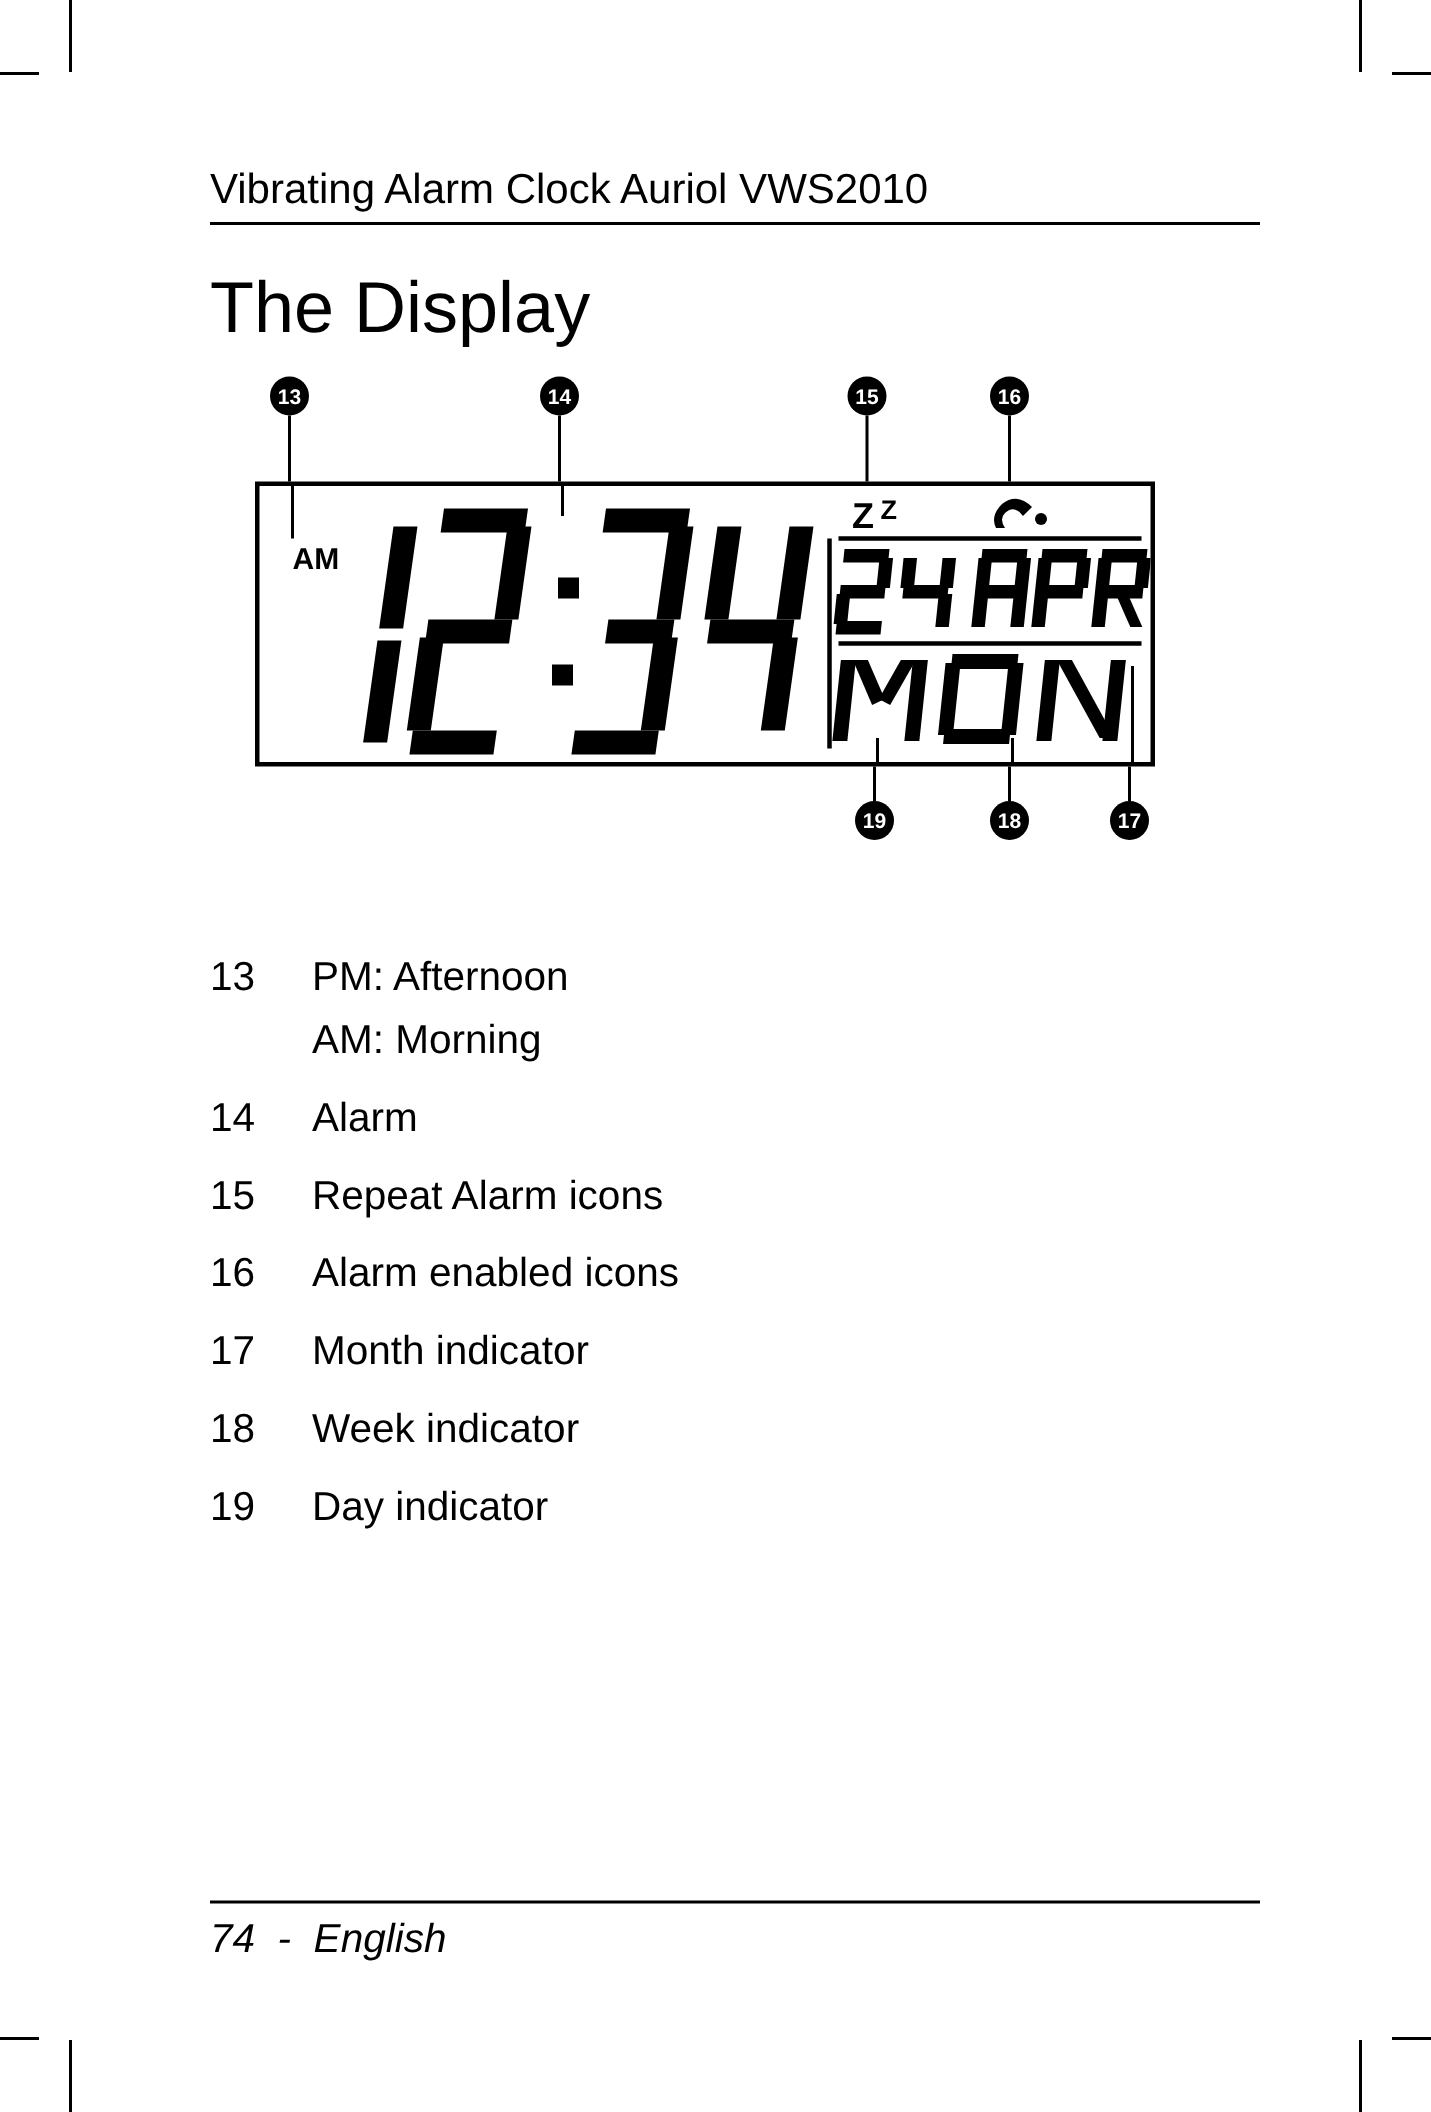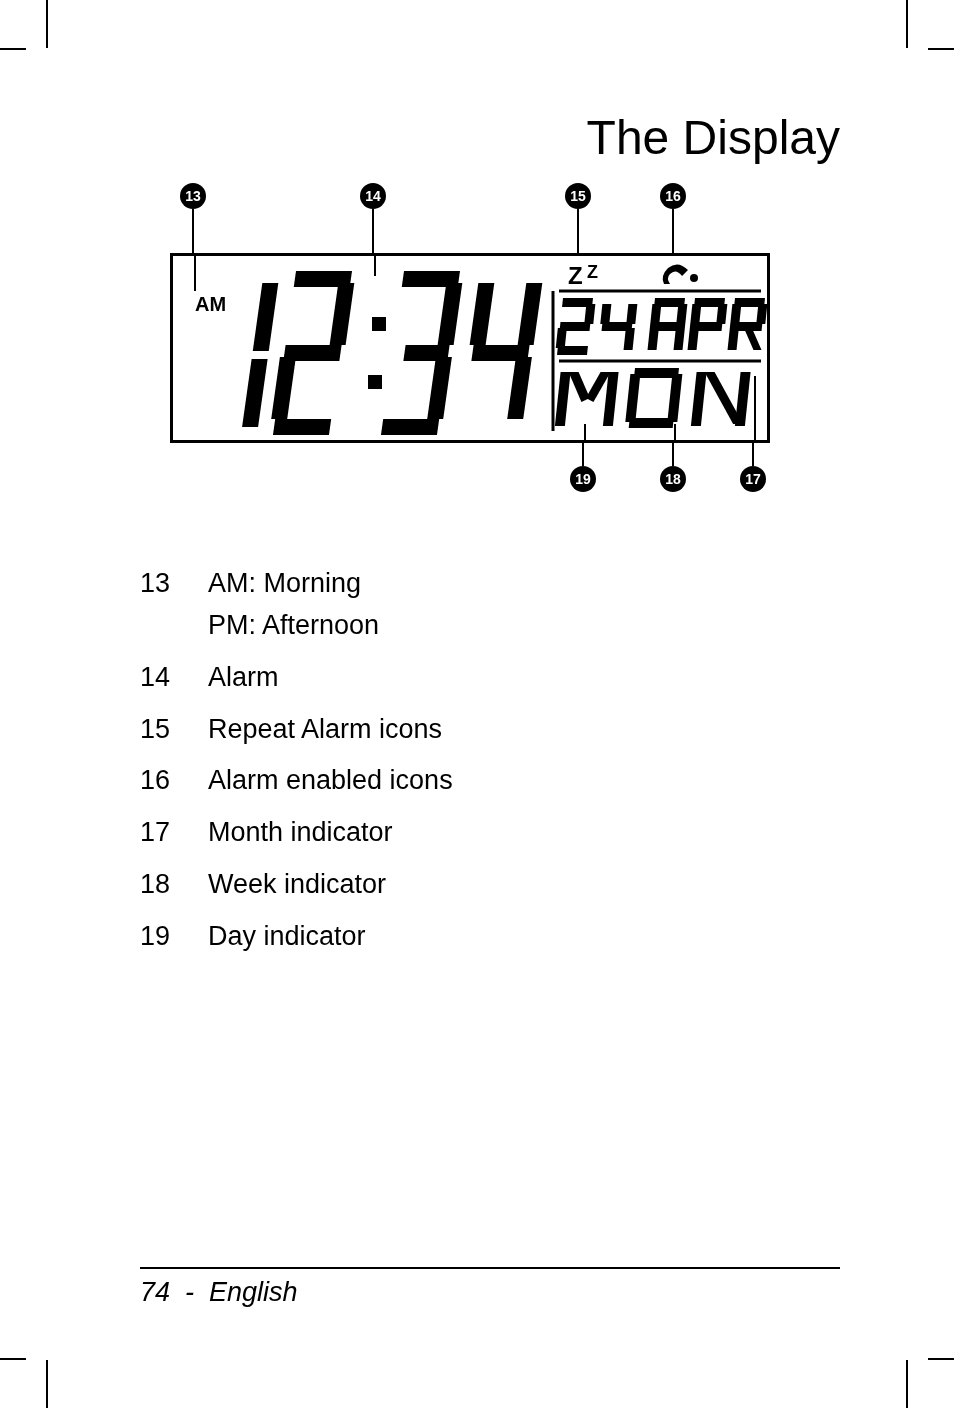--- a/index.html
+++ b/index.html
@@ -13,21 +13,21 @@
   .crop.tr-h { top: 48px; right: 0; width: 26px; height: 2px; }
   .crop.tr-v { top: 0; right: 46px; width: 2px; height: 48px; }
   .crop.bl-h { bottom: 48px; left: 0; width: 26px; height: 2px; }
   .crop.bl-v { bottom: 0; left: 46px; width: 2px; height: 48px; }
   .crop.br-h { bottom: 48px; right: 0; width: 26px; height: 2px; }
   .crop.br-v { bottom: 0; right: 46px; width: 2px; height: 48px; }
 
   .content { position: absolute; left: 140px; top: 110px; width: 700px; }
 
   .running-head { font-size: 28px; padding-bottom: 6px; border-bottom: 2px solid #000; margin-bottom: 28px; }
-  .section-title { font-size: 48px; font-weight: 400; margin-bottom: 18px; text-align: right; }
+  .section-title { font-size: 48px; font-weight: 400; margin-bottom: 18px; }
 
   .diagram { position: relative; width: 600px; height: 320px; margin-left: 30px; }
 
   .callout-badge { position: absolute; width: 26px; height: 26px; border-radius: 50%; background: #000; color: #fff; font-size: 14px; font-weight: 700; text-align: center; line-height: 26px; font-family: Arial, sans-serif; }
   .leader { position: absolute; background: #000; width: 2px; }
 
   .lcd-frame { position: absolute; left: 0; top: 70px; width: 600px; height: 190px; border: 3px solid #000; background: #fff; }
   .lcd-frame svg { display: block; }
 
   .legend { margin-top: 60px; }
@@ -45,20 +45,21 @@
   <div class="crop tl-h"></div>
   <div class="crop tl-v"></div>
   <div class="crop tr-h"></div>
   <div class="crop tr-v"></div>
   <div class="crop bl-h"></div>
   <div class="crop bl-v"></div>
   <div class="crop br-h"></div>
   <div class="crop br-v"></div>
 
   <div class="content">
+    <div class="running-head">Vibrating Alarm Clock Auriol VWS2010</div>
     <h1 class="section-title">The Display</h1>
 
     <div class="diagram">
 
       <div class="callout-badge" style="left:10px; top:0;">13</div>
       <div class="leader" style="left:22px; top:26px; height:62px;"></div>
 
       <div class="callout-badge" style="left:190px; top:0;">14</div>
       <div class="leader" style="left:202px; top:26px; height:62px;"></div>
 
@@ -204,22 +205,22 @@
           <line x1="502" y1="168" x2="502" y2="184" stroke="#000" stroke-width="2"></line>
           <line x1="582" y1="120" x2="582" y2="184" stroke="#000" stroke-width="2"></line>
         </svg>
       </div>
     </div>
 
     <div class="legend">
       <div class="legend-item">
         <div class="num">13</div>
         <div class="desc">
+          <span class="sub">PM: Afternoon</span>
           <span class="sub">AM: Morning</span>
-          <span class="sub">PM: Afternoon</span>
         </div>
       </div>
       <div class="legend-item">
         <div class="num">14</div>
         <div class="desc">Alarm</div>
       </div>
       <div class="legend-item">
         <div class="num">15</div>
         <div class="desc">Repeat Alarm icons</div>
       </div>

